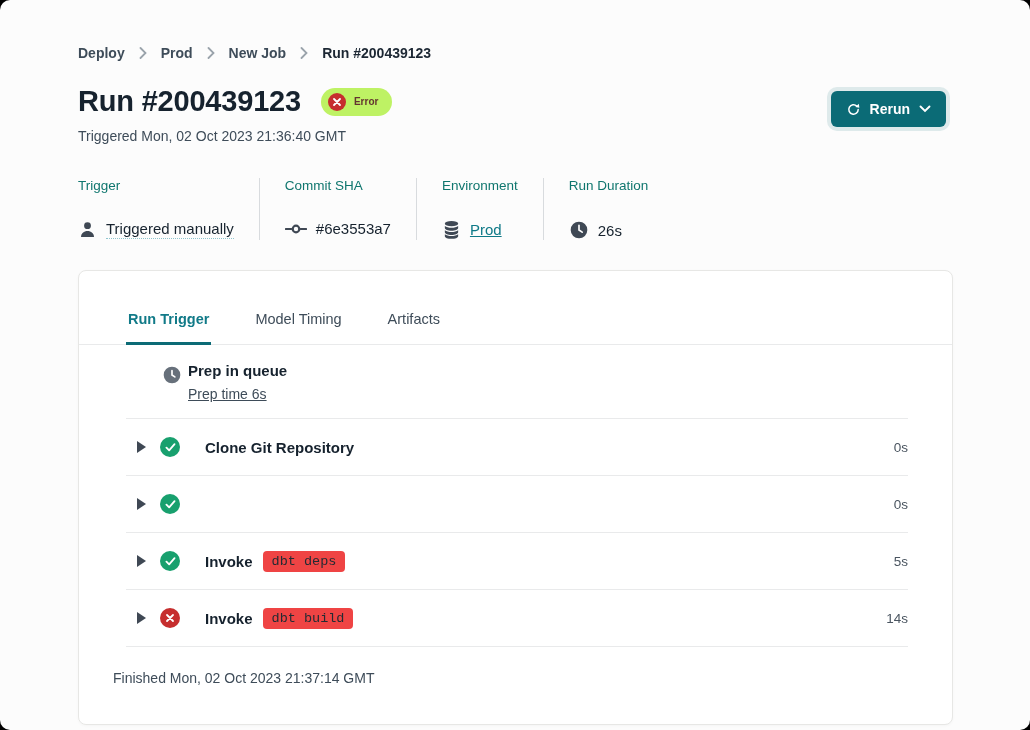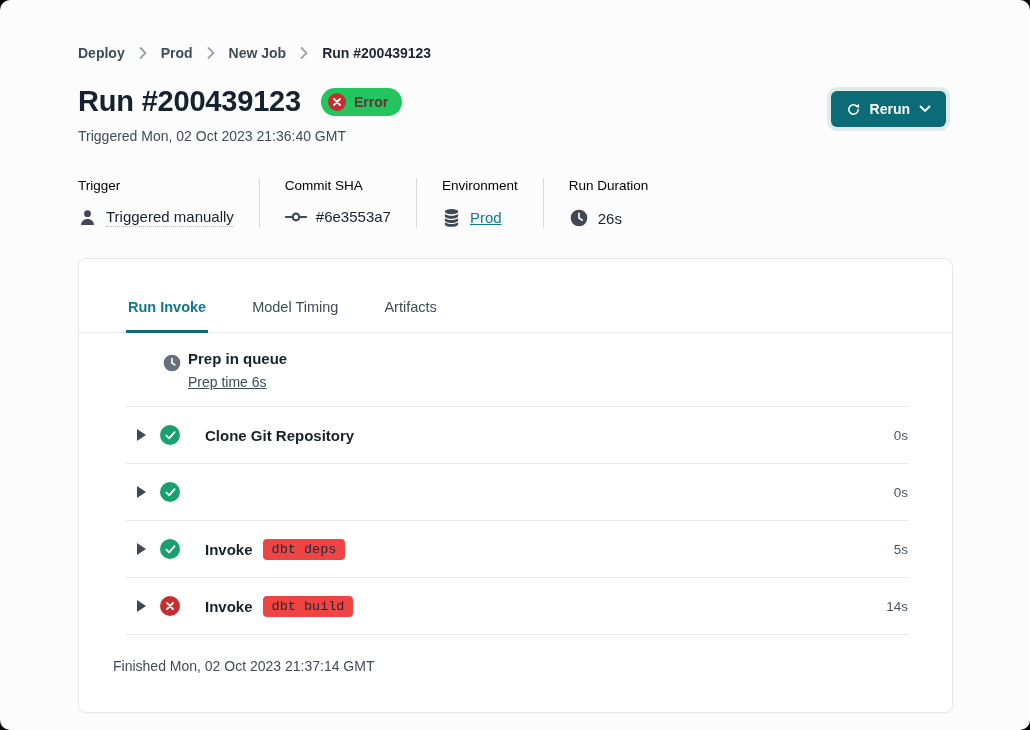--- a/index.html
+++ b/index.html
@@ -12,42 +12,42 @@
   
   .breadcrumb { display:flex; align-items:center; gap:14px; padding:45px 0 0 78px; font-size:14px; font-weight:600; color:#3e4c59; }
   .breadcrumb .crumb { cursor:pointer; }
   .breadcrumb .crumb.current { color:#1c2733; font-weight:700; }
   .crumb-sep { color:#9aa3ab; display:flex; align-items:center; }
   
   .header-row { display:flex; align-items:center; margin:24px 78px 0 78px; }
   .page-title { font-size:29px; font-weight:700; color:#16222e; letter-spacing:-0.2px; }
   .status-badge {
     display:inline-flex; align-items:center; gap:8px; margin-left:20px;
-    background:#22c55e; border-radius:16px; padding:5px 14px 5px 7px;
-    font-size:14px; font-weight:600; color:#63352f;
+    background:#bef264; border-radius:16px; padding:5px 14px 5px 7px;
+    font-size:10px; font-weight:600; color:#63352f;
   }
   .icon-circle { width:18px; height:18px; border-radius:50%; display:inline-flex; align-items:center; justify-content:center; flex:none; }
   .icon-circle svg { display:block; }
   .red-bg { background:#c62e2e; }
   .green-bg { background:#18a06e; }
   .rerun-btn {
     position:absolute; right:84px; top:91px;
     display:flex; align-items:center; gap:9px;
     background:#0b6b76; color:#fff; border:none; border-radius:6px;
     padding:10px 15px; font-size:14px; font-weight:600; cursor:pointer;
     font-family:inherit;
     box-shadow:0 0 0 4px rgba(11,107,118,0.12);
   }
   .triggered-text { margin:10px 78px 8px 78px; font-size:14px; color:#3e4c59; }
   
   .meta-row { display:flex; margin:34px 78px 0 78px; }
   .meta-section { padding-right:25px; border-right:1px solid #d8dbde; }
   .meta-section + .meta-section { padding-left:25px; }
   .meta-section:last-child { border-right:none; }
-  .meta-label { font-size:13.5px; color:#000000; margin-bottom:15px; }
+  .meta-label { font-size:13.5px; color:#0f766e; margin-bottom:27px; }
   .meta-value { display:flex; align-items:center; gap:9px; font-size:15px; color:#16222e; font-weight:400; }
   .meta-value .ico { color:#3f4854; display:flex; align-items:center; }
   .dotted-underline { border-bottom:1.5px dotted #8fc4ce; padding-bottom:1px; cursor:help; }
   .teal-link { color:#0e7987; text-decoration:underline; cursor:pointer; font-weight:400; }
   
   .card {
     margin:30px 77px 0 78px; width:875px; height:455px;
     background:#fff; border:1px solid #e7e7e5; border-radius:8px;
     box-shadow:0 1px 3px rgba(0,0,0,0.03);
   }
@@ -173,21 +173,21 @@
               <path d="M12 6.3V12l3.8 2.6" stroke="#fff" stroke-width="2" fill="none" stroke-linecap="round"></path>
             </svg>
         </span>
         <span>26s</span>
       </div>
     </div>
   </div>
 
   <div class="card">
     <div class="tabs">
-      <div class="tab active">Run Invoke</div>
+      <div class="tab active">Run Trigger</div>
       <div class="tab">Model Timing</div>
       <div class="tab">Artifacts</div>
     </div>
 
     <div class="rows">
       <div class="queue-row">
         <div class="queue-icon-wrap">
           <span>
             <svg width="20" height="20" viewBox="0 0 24 24">
                 <circle cx="12" cy="12" r="10" fill="#67707b"></circle>

